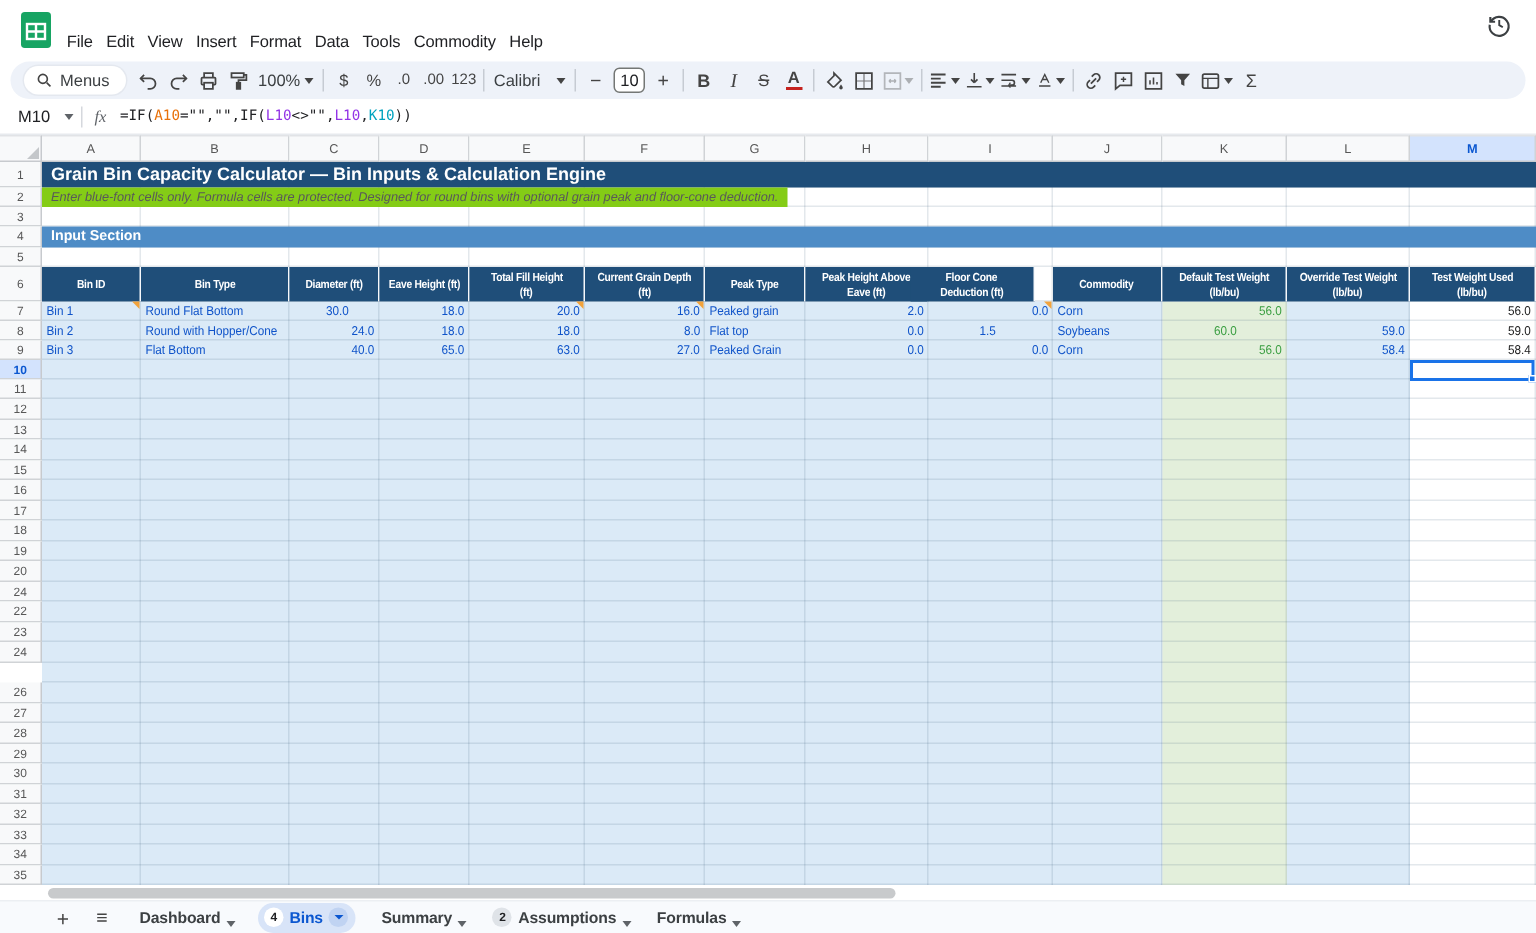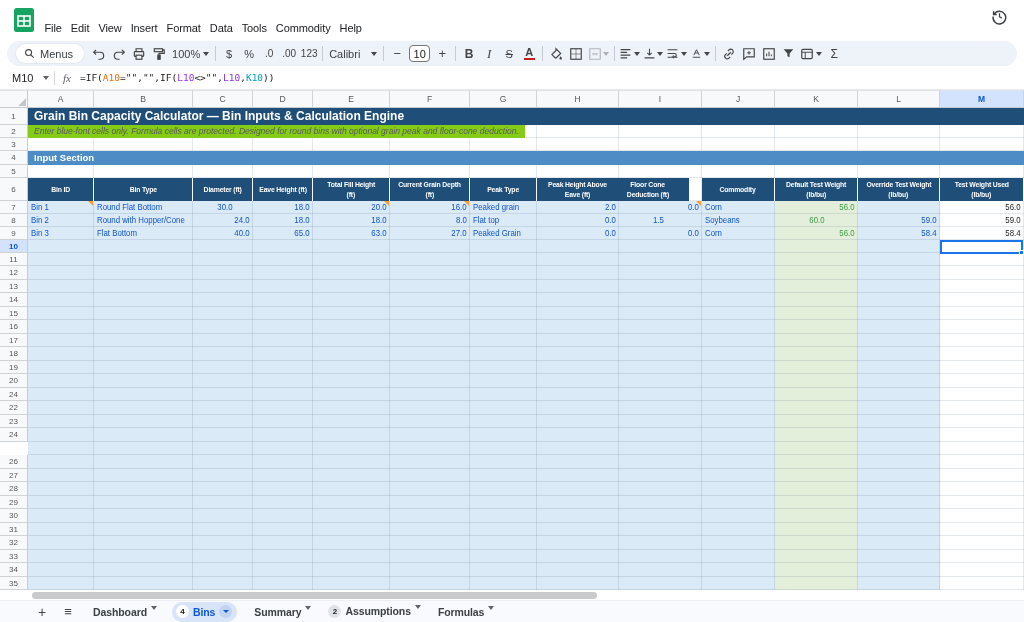--- a/index.html
+++ b/index.html
@@ -68,21 +68,21 @@
   .subtitle-row { position:absolute; color:#595959; font-style:italic; font-size:8.5px; line-height:13px; padding:0 6px; white-space:nowrap; background:#84cc16; width:auto !important; }
   .section-row { position:absolute; background:#4e8cc6; color:#fff; font-weight:bold; font-size:9.5px; line-height:14px; padding-left:6px; }
 
   
   .hscroll-thumb { position:absolute; top:592px; left:32px; width:565px; height:7px; background:#c8cacc; border-radius:4px; }
 
   
   .tabbar { position:absolute; top:600px; left:0; width:1024px; height:22px; background:#f8fafd; display:flex; align-items:center; border-top:1px solid #eceff3; }
   .tab-plus { margin-left:34px; font-size:14px; color:#444; width:16px; text-align:center;}
   .tab-menu { margin-left:10px; font-size:13px; color:#444; width:16px; text-align:center;}
-  .tab-item { display:flex; align-items:flex-start; gap:4px; margin-left:17px; font-size:10.5px; font-weight:bold; color:#3c4043; letter-spacing:-0.1px;}
+  .tab-item { display:flex; align-items:flex-end; gap:4px; margin-left:17px; font-size:10.5px; font-weight:bold; color:#3c4043; letter-spacing:-0.1px;}
   .tab-item .caret { border-top-color:#5f6368; }
   .tab-pill { display:flex; align-items:center; gap:4px; margin-left:15px; background:#d8e4f8; border-radius:11px; height:20px; padding:0 5px 0 4px; font-size:10.5px; font-weight:bold; color:#0b57d0; letter-spacing:-0.1px;}
   .badge { width:13px; height:13px; border-radius:50%; background:#fff; color:#202124; font-size:8px; font-weight:bold; display:flex; align-items:center; justify-content:center; }
   .badge.gray { background:#dfe3e8; }
   .caret-circle { width:13px; height:13px; border-radius:50%; background:#c0d3f2; display:flex; align-items:center; justify-content:center; }
   .caret-circle .caret { border-top-color:#0b57d0; border-left-width:3px; border-right-width:3px; border-top-width:3.5px;}
 </style>
 </head>
 <body>
 

